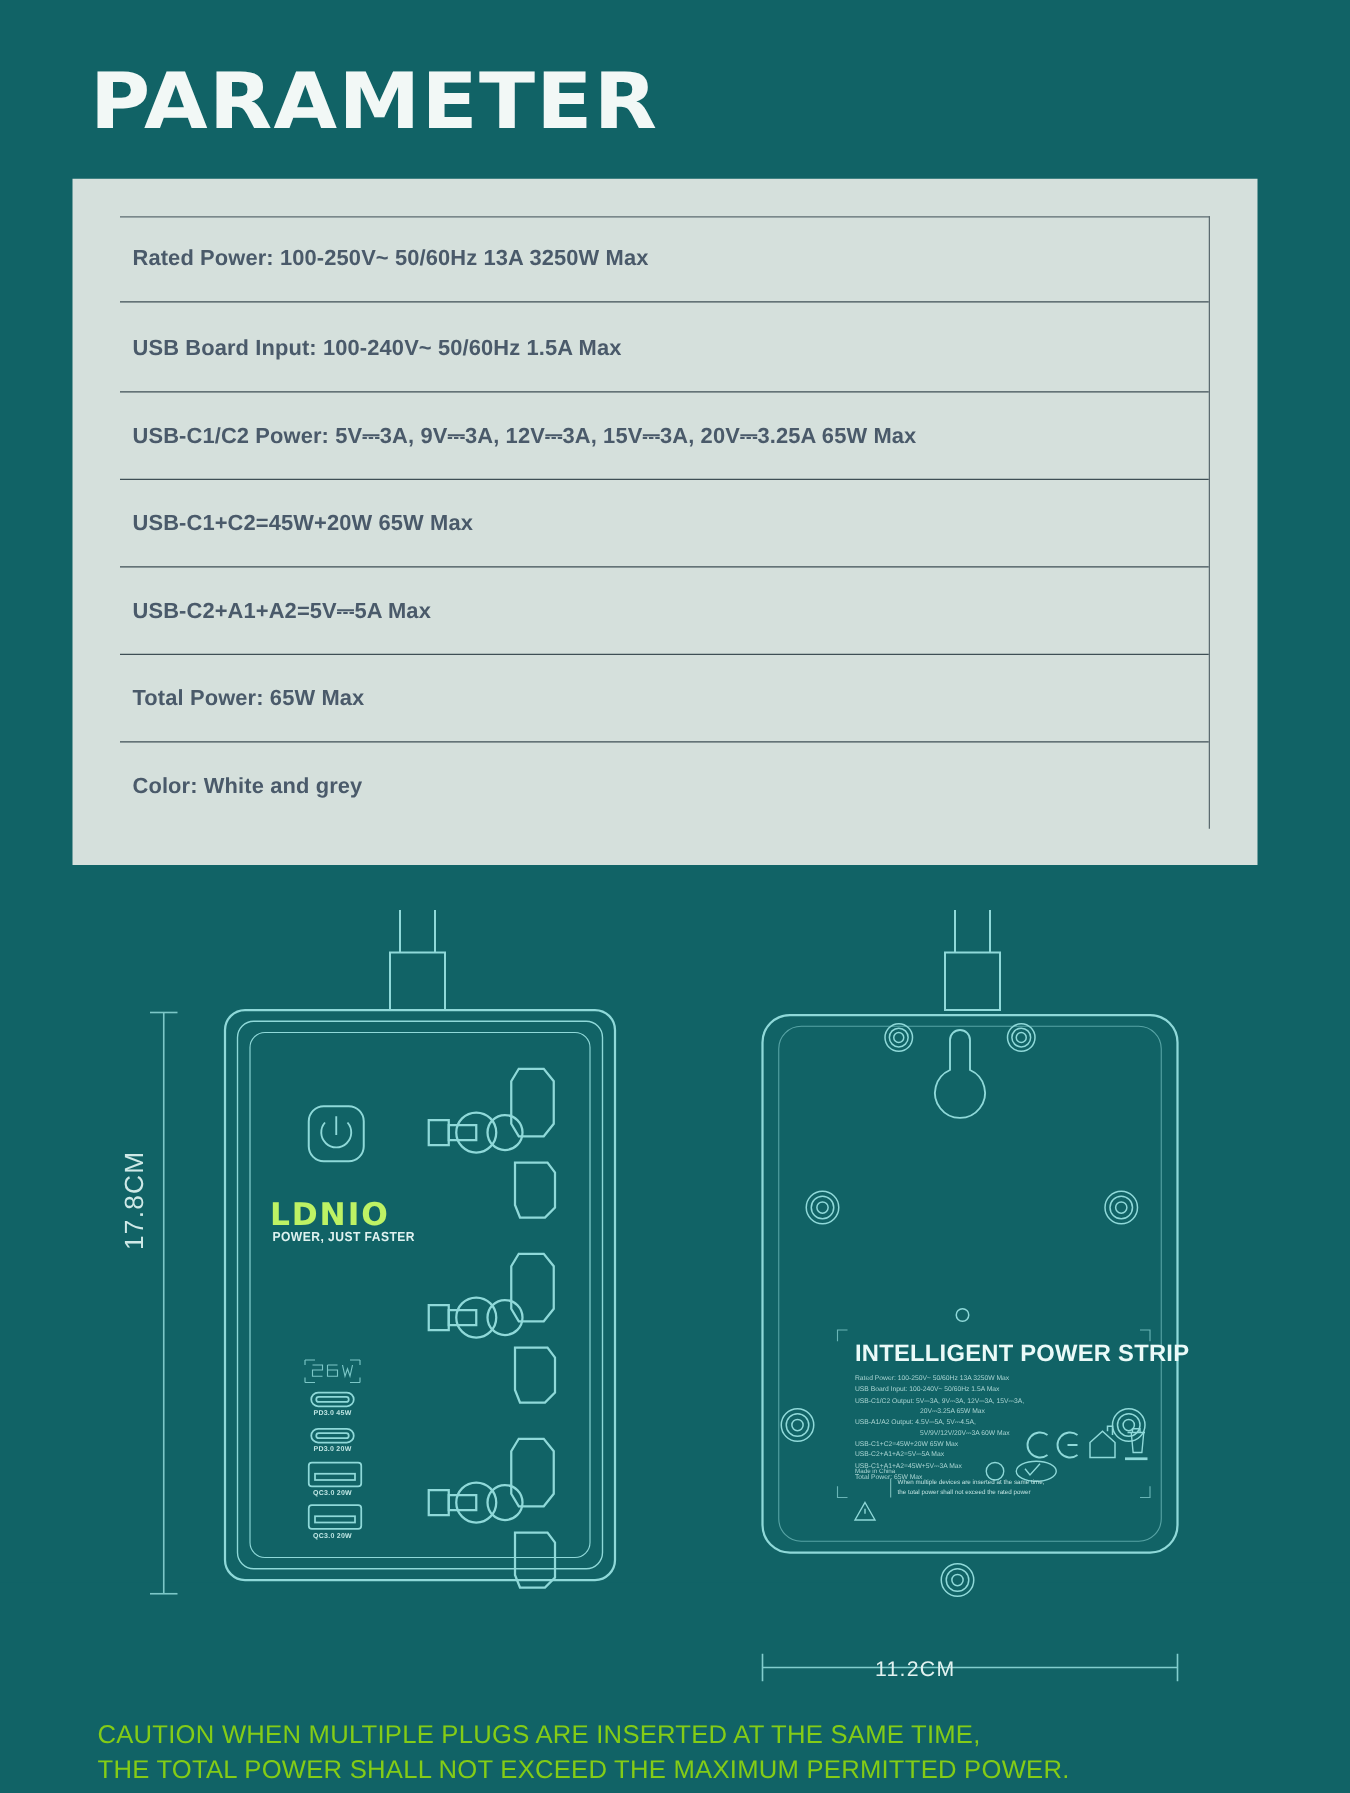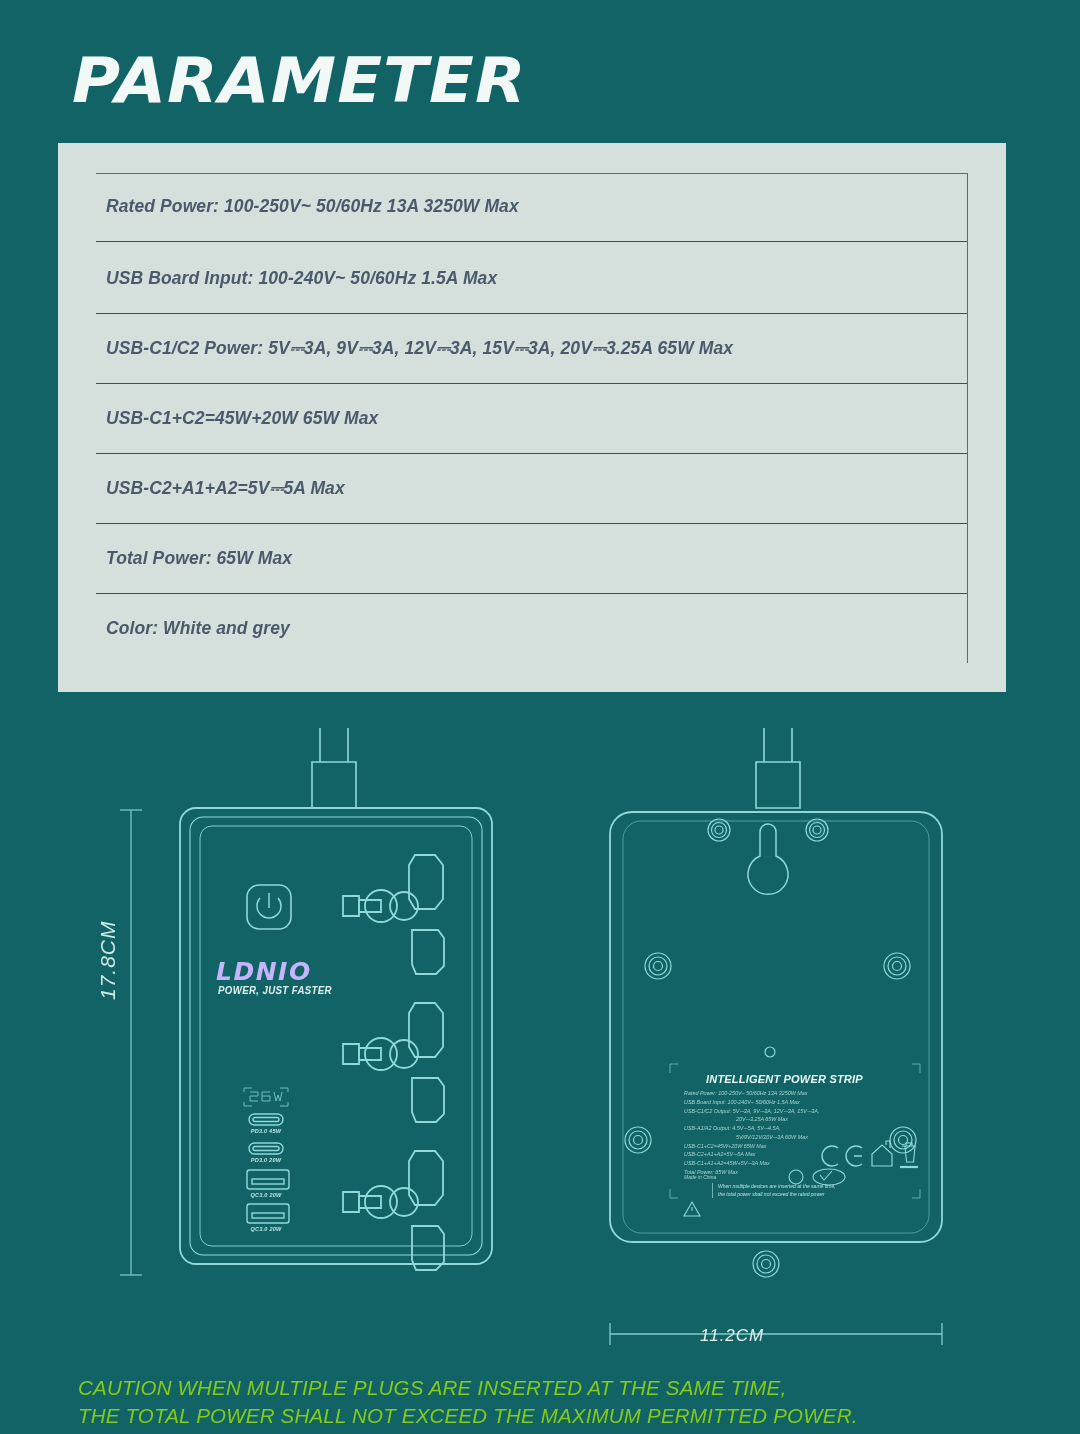--- a/index.html
+++ b/index.html
@@ -2,21 +2,21 @@
 <html><head>
 <meta charset="utf-8">
 <style>
   * { box-sizing: border-box; margin: 0; padding: 0; }
   html, body {
     width: 1080px; height: 1434px;
     background: #116366;
     font-family: "Liberation Sans", sans-serif;
     overflow: hidden;
   }
-  #page { position: relative; width: 1080px; height: 1266px; background: #116366; font-style: italic; }
+  #page { position: relative; width: 1080px; height: 1266px; background: #116366; }
 
   
   .page-title {
     position: absolute; left: 72px; top: 44px;
     font-size: 62px; font-weight: bold; color: #f2f8f6;
     letter-spacing: 1px;
     transform: scaleX(1.06); transform-origin: left center;
     font-family: "DejaVu Sans", sans-serif;
   }
 
@@ -59,22 +59,22 @@
   }
   .dim-h {
     position: absolute; left: 700px; top: 1326px;
     font-size: 17px; color: #e2f2f0; letter-spacing: 1px;
     white-space: nowrap;
   }
 
   
   .back-label { position: absolute; left: 684px; top: 1073px; width: 230px; color: #cfe9e7; }
   .bl-title {
-    font-size: 11px; font-weight: bold; color: #eafaf8;
-    letter-spacing: .2px; white-space: nowrap; margin-left: 22px;
+    font-size: 19px; font-weight: bold; color: #eafaf8;
+    letter-spacing: .2px; white-space: nowrap;
   }
   .bl-spec { margin-top: 4px; }
   .bl-spec div { font-size: 5.4px; line-height: 1.62; color: #a9d4d2; white-space: nowrap; }
   .bl-spec div.indent { padding-left: 52px; }
   .bl-made { position: absolute; left: 0; top: 101px; font-size: 5px; color: #a9d4d2; }
   .bl-warn {
     position: absolute; left: 28px; top: 110px;
     font-size: 5px; line-height: 1.5; color: #bfe2e0;
     border-left: 1px solid #6fb3b1; padding-left: 5px;
   }
@@ -82,21 +82,21 @@
   
   .usb-label {
     position: absolute; font-size: 5.6px; color: #bfe6e4;
     font-weight: bold; letter-spacing: .2px; white-space: nowrap;
     text-align: center;
   }
 
   
   .brand {
     position: absolute; left: 216px; top: 957px;
-    font-size: 25px; font-weight: bold; color: #c4b5fd;
+    font-size: 25px; font-weight: bold; color: #bef264;
     letter-spacing: 1.5px;
     font-family: "DejaVu Sans", sans-serif;
   }
   .tagline {
     position: absolute; left: 218px; top: 984px;
     font-size: 10.5px; font-weight: bold; color: #dff2f0;
     letter-spacing: .4px;
     transform: scaleX(.92); transform-origin: left center;
   }
 

